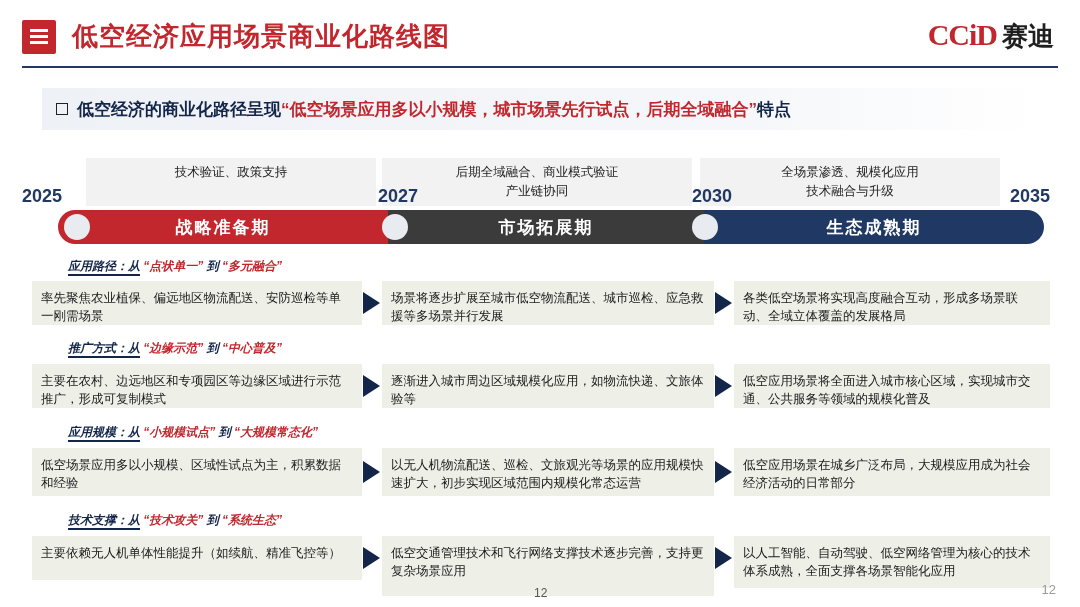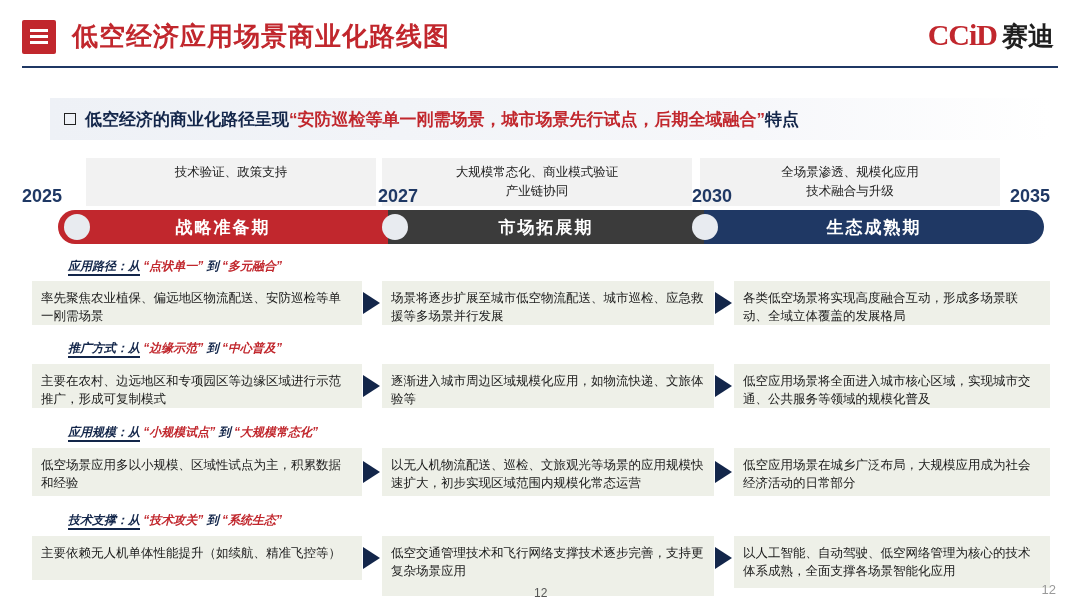--- a/index.html
+++ b/index.html
@@ -68,28 +68,27 @@
   .logo-cn {
     font-size: 26px;
     font-weight: bold;
     color: #1f1f1f;
     margin-left: 5px;
   }
 
   
   .callout {
     position: absolute;
-    left: 42px; top: 98px;
+    left: 42px; top: 88px;
     width: 1000px; height: 42px;
     background: linear-gradient(to right, #eef1f6 0%, #f6f7fa 70%, #ffffff 100%);
     display: flex;
     align-items: center;
     padding-left: 14px;
     box-sizing: border-box;
-    margin-left: 8px;
   }
   .callout .sq {
     display: inline-block;
     width: 10px; height: 10px;
     border: 1.5px solid #222;
     margin-right: 9px;
   }
   .callout-t1 {
     font-size: 17px;
     font-weight: bold;
@@ -239,29 +238,29 @@
   <div class="hdr-rule"></div>
   <div class="logo">
     <span class="logo-ccid">CCiD</span>
     <span class="logo-cn">赛迪</span>
   </div>
 </div>
 
 <div class="callout">
   <span class="sq"></span>
   <span class="callout-t1">低空经济的商业化路径呈现</span>
-  <span class="callout-t2">“安防巡检等单一刚需场景，城市场景先行试点，后期全域融合”</span>
+  <span class="callout-t2">“低空场景应用多以小规模，城市场景先行试点，后期全域融合”</span>
   <span class="callout-t3">特点</span>
 </div>
 
 <div class="phase-desc" id="pd0">
   <div>技术验证、政策支持</div>
 </div>
 <div class="phase-desc" id="pd1">
-  <div>大规模常态化、商业模式验证</div>
+  <div>后期全域融合、商业模式验证</div>
   <div>产业链协同</div>
 </div>
 <div class="phase-desc" id="pd2">
   <div>全场景渗透、规模化应用</div>
   <div>技术融合与升级</div>
 </div>
 
 <div class="year" id="y2025">2025</div>
 <div class="year" id="y2027">2027</div>
 <div class="year" id="y2030">2030</div>

